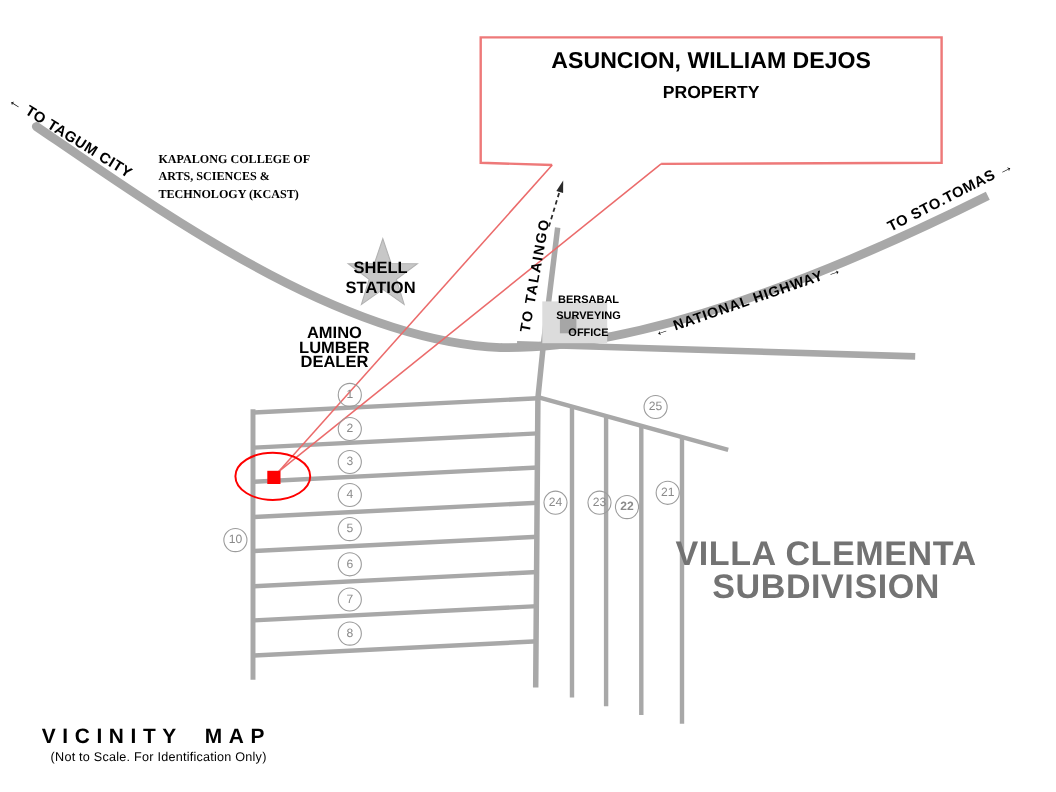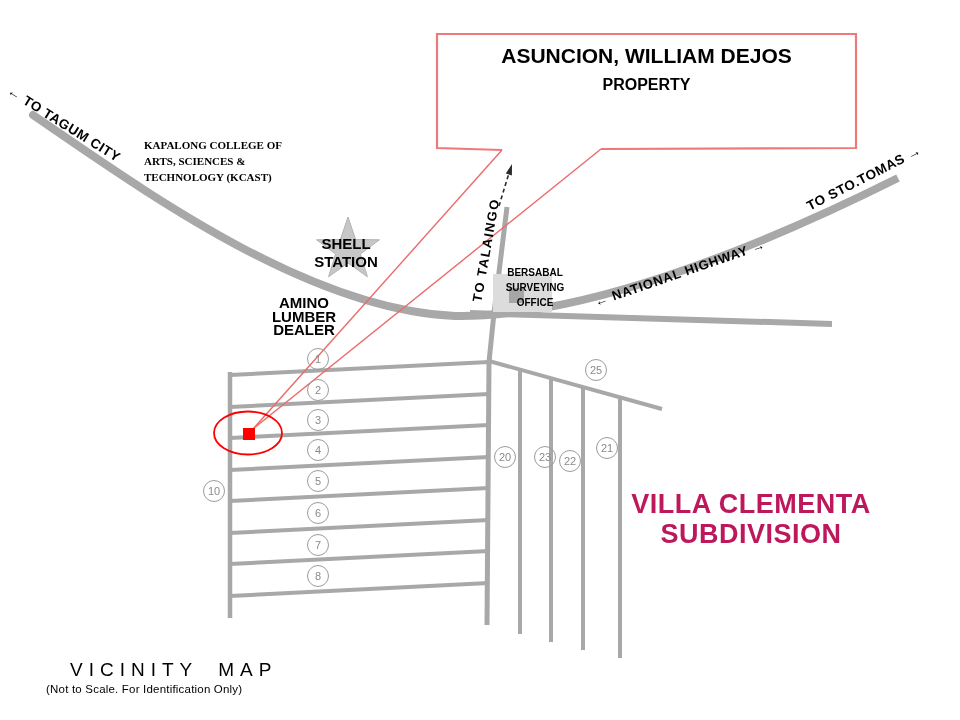--- a/index.html
+++ b/index.html
@@ -12,22 +12,22 @@
   .b{font-weight:bold;}
   .ctr{text-align:center;}
   .rot{white-space:nowrap;transform-origin:center center;}
   .callout-text{position:absolute;left:436px;width:421px;text-align:center;color:#000;font-weight:bold;}
   .lot{
     position:absolute;width:22px;height:22px;border:1.4px solid #9c9c9c;border-radius:50%;
     display:flex;align-items:center;justify-content:center;
     font-size:11px;color:#8a8a8a;background:transparent;box-sizing:border-box;
     font-family:"Liberation Sans",sans-serif;
   }
-  .villa{color:#be185d;font-weight:bold;font-size:27px;line-height:30px;letter-spacing:0.5px;}
-  .footer-title{font-weight:normal;font-size:19px;letter-spacing:6px;word-spacing:9px;margin-left:32px;}
+  .villa{color:#737373;font-weight:bold;font-size:31px;line-height:30px;letter-spacing:0.5px;}
+  .footer-title{font-weight:bold;font-size:19px;letter-spacing:6px;word-spacing:9px;}
   .footer-note{font-size:11.5px;letter-spacing:0.2px;text-align:center;}
 </style>
 </head>
 <body>
 
 <div class="stage">
 
   <svg width="960" height="720" viewBox="0 0 960 720">
 
     <path d="M33,115 C150,195 310,310 455,316" fill="none" stroke="#a8a8a8" stroke-width="8" stroke-linecap="round"></path>
@@ -101,21 +101,21 @@
   <div class="lot" style="left:307px;top:348px;">1</div>
   <div class="lot" style="left:307px;top:379px;">2</div>
   <div class="lot" style="left:307px;top:409px;">3</div>
   <div class="lot" style="left:307px;top:439px;">4</div>
   <div class="lot" style="left:307px;top:470px;">5</div>
   <div class="lot" style="left:307px;top:502px;">6</div>
   <div class="lot" style="left:307px;top:534px;">7</div>
   <div class="lot" style="left:307px;top:565px;">8</div>
   <div class="lot" style="left:203px;top:480px;">10</div>
   <div class="lot" style="left:569px;top:359px;margin-left:16px;">25</div>
-  <div class="lot" style="left:494px;top:446px;">20</div>
+  <div class="lot" style="left:494px;top:446px;">24</div>
   <div class="lot" style="left:534px;top:446px;">23</div>
-  <div class="lot" style="left:559px;top:450px;">22</div>
+  <div class="lot" style="left:559px;top:450px;font-weight:bold;">22</div>
   <div class="lot" style="left:596px;top:437px;">21</div>
 
   <div class="lbl footer-title" style="left:38px;top:659px;">VICINITY MAP</div>
   <div class="lbl footer-note" style="left:46px;top:683px;">(Not to Scale. For Identification Only)</div>
 
 </div>
 
 </body></html>

